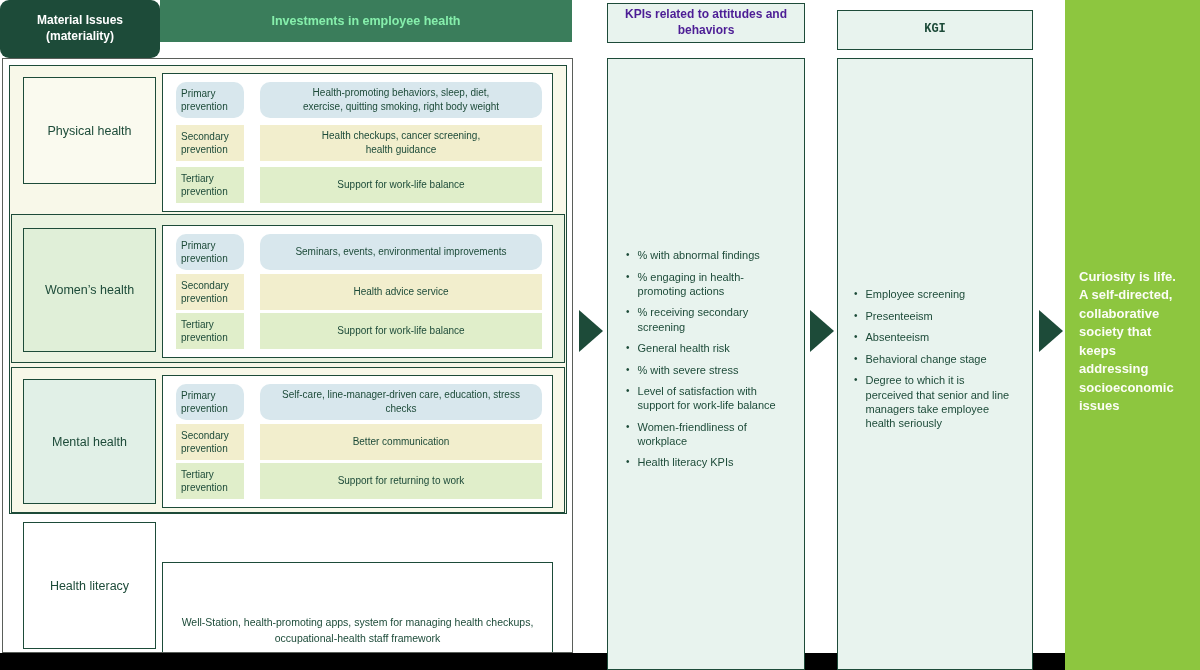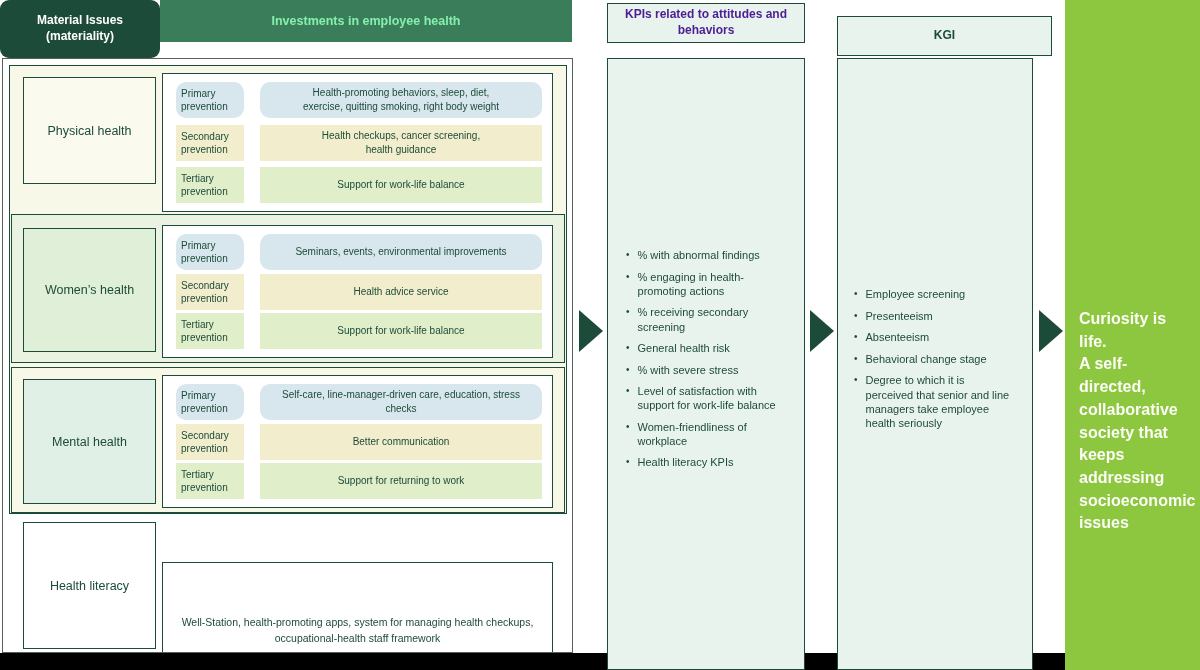--- a/index.html
+++ b/index.html
@@ -9,22 +9,22 @@
   }
   .abs{position:absolute;box-sizing:border-box;}
 
   
   .hdr{display:flex;align-items:center;justify-content:center;text-align:center;
        font-weight:bold;white-space:pre-line;line-height:1.3;}
   #hdr-material{left:0;top:0;width:160px;height:58px;background:#1d4b39;color:#fff;font-size:12px;border-radius:9px;}
   #hdr-invest{left:160px;top:0;width:412px;height:42px;background:#3a7d5b;color:#86efac;font-size:12.5px;}
   #hdr-kpi{left:607px;top:3px;width:198px;height:40px;background:#e8f3ee;
            border:1.5px solid #1d4b39;color:#4c1d95;font-size:12px;padding:0 10px;}
-  #hdr-kgi{left:837px;top:16px;width:215px;height:40px;background:#e8f3ee;
-           border:1.5px solid #1d4b39;color:#1d4b39;font-size:12px;}
+  #hdr-kgi{left:837px;top:10px;width:196px;height:40px;background:#e8f3ee;
+           border:1.5px solid #1d4b39;color:#1d4b39;font-size:12px;font-family:Liberation Mono, monospace;}
 
   
   #frame{left:2px;top:58px;width:571px;height:595px;border:1px solid #5a5f5a;
          background:#ffffff;overflow:hidden;z-index:1;}
   #panel-a{left:6px;top:6px;width:558px;height:449px;background:#f8f8e9;border:1px solid #1d4b39;}
   #box-womens-hl{left:8px;top:155px;width:554px;height:149px;background:#eaf3e1;border:1px solid #1d4b39;}
   #box-mental-hl{left:8px;top:308px;width:554px;height:146px;background:transparent;border:1px solid #1d4b39;}
 
   .sec-label{display:flex;align-items:center;justify-content:center;text-align:center;
              border:1px solid #1d4b39;font-size:12.5px;}
@@ -57,21 +57,21 @@
   #kpi-box{left:607px;top:58px;width:198px;height:612px;padding:0 12px 10px 18px;}
   #kgi-box{left:837px;top:58px;width:196px;height:612px;padding:0 8px 10px 16px;}
   ul.blist{list-style:none;margin:0;padding:0;}
   ul.blist li{display:flex;margin:7px 0;font-size:11px;line-height:1.3;}
   ul.blist .bullet{margin-right:8px;font-size:10px;line-height:1.45;}
   ul.blist .btxt{white-space:pre-line;}
 
   
   #vision{left:1065px;top:0;width:135px;height:670px;background:#8dc63f;z-index:3;}
   #vision-text{position:absolute;left:14px;top:268px;width:112px;color:#fcfdf6;
-               font-weight:bold;font-size:16px;line-height:1.42;white-space:pre-line;margin-top:40px;}
+               font-weight:bold;font-size:13px;line-height:1.42;white-space:pre-line;}
 
   
   .arrow{width:0;height:0;border-top:21px solid transparent;border-bottom:21px solid transparent;
          border-left:24px solid #1d4b39;z-index:4;}
   #arrow1{left:579px;top:310px;}
   #arrow2{left:810px;top:310px;}
   #arrow3{left:1039px;top:310px;}
   #black-band{left:0;top:653px;width:1200px;height:17px;background:#000;z-index:2;}
 </style>
 </head>

